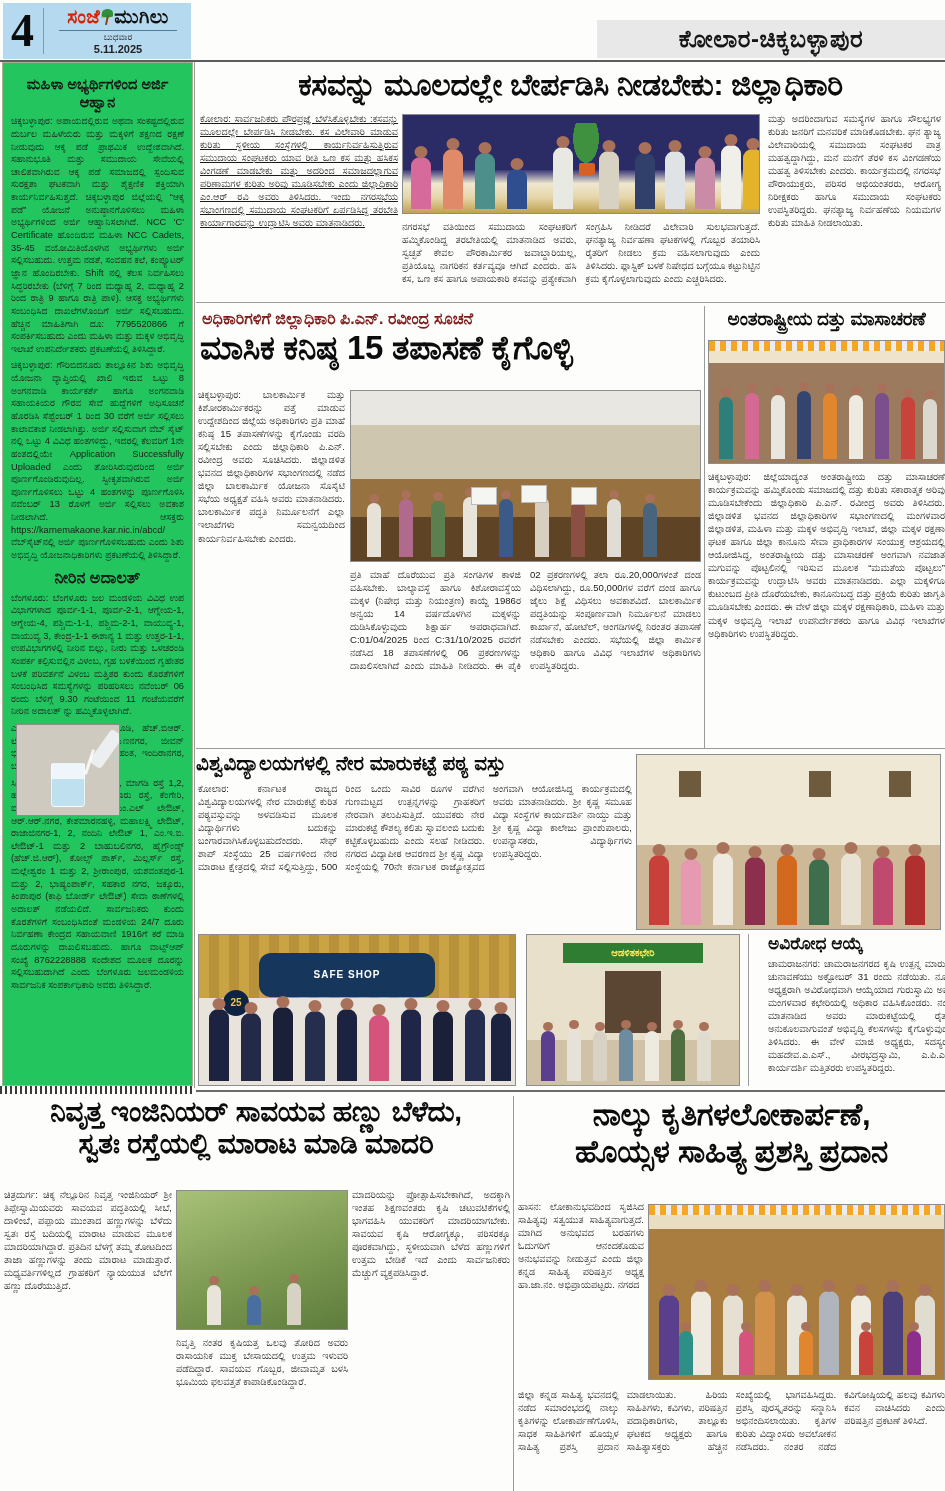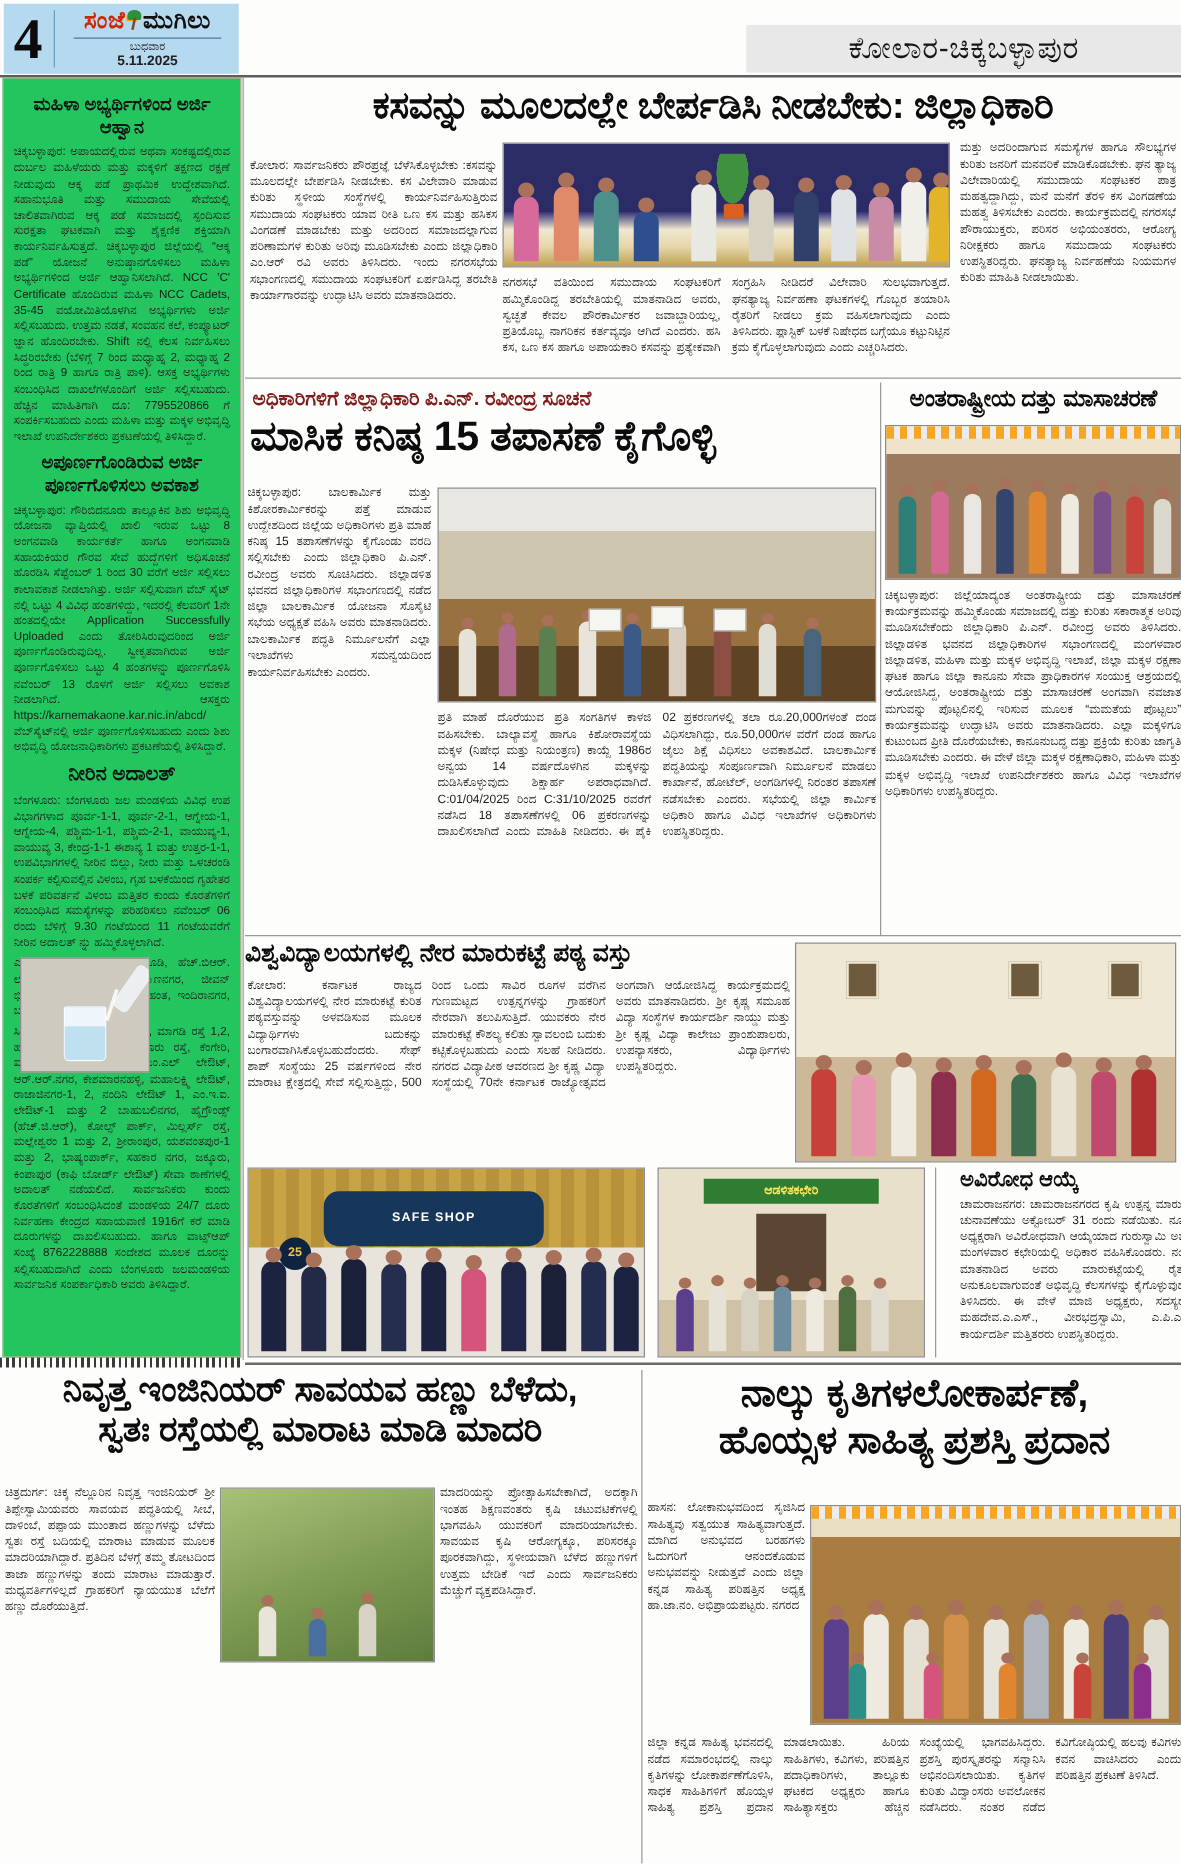--- a/index.html
+++ b/index.html
@@ -15,21 +15,21 @@
   .mast-title{font-size:19px;font-weight:bold;letter-spacing:.5px;line-height:1.1;white-space:nowrap;}
   .t-red{color:#d42300;}
   .t-black{color:#101010;}
   .palm-icon{display:inline-block;width:14px;height:16px;position:relative;vertical-align:-2px;}
   .palm-icon::before{content:"";position:absolute;left:2px;top:0;width:11px;height:8px;border-radius:50% 50% 20% 20%;background:#2f8f3a;box-shadow:-2px 2px 0 -1px #f2a71b;}
   .palm-icon::after{content:"";position:absolute;left:6px;top:6px;width:2px;height:10px;background:#7a4b22;transform:rotate(12deg);}
   .mast-rule{height:1px;background:#4a7ba0;margin:2px 10px 1px;}
   .weekday{font-size:9px;color:#222;}
   .date{font-size:11px;font-weight:bold;color:#222;}
   .hdr-right{position:absolute;right:0;top:20px;width:348px;height:38px;background:#e8e8e8;display:flex;align-items:center;justify-content:center;}
-  .hdr-right span{font-size:24px;font-weight:normal;color:#161616;letter-spacing:.5px;}
+  .hdr-right span{font-size:24px;font-weight:bold;color:#161616;letter-spacing:.5px;}
   .hdr-line{position:absolute;left:0;top:60px;width:945px;height:2px;background:#5d5d5d;}
 
   
   .vline{position:absolute;width:1px;background:#9a9a9a;}
   .hline{position:absolute;height:1px;background:#9a9a9a;}
   .dotted-strip{position:absolute;left:0;top:1086px;width:193px;height:8px;background:repeating-linear-gradient(90deg,#3a3a3a 0 2px,transparent 2px 5px);}
 
   
   .leftcol{position:absolute;left:2px;top:62px;width:191px;height:1024px;background:#22c55e;border:1px solid #a3b38f;padding:6px 8px;overflow:hidden;}
   .leftcol h3{font-size:14.5px;font-weight:bold;text-align:center;line-height:1.25;margin:6px 0 4px;color:#141414;}
@@ -47,21 +47,21 @@
   .photo .p::before{content:"";position:absolute;top:-11px;left:50%;transform:translateX(-50%);width:13px;height:12px;border-radius:50%;background:#a9715a;}
   .photo .p.smp{width:14px;}
   .photo .p.smp::before{width:10px;height:9px;top:-9px;}
 
   
   .headline{font-weight:bold;color:#0c0c0c;text-align:center;line-height:1.12;letter-spacing:-.3px;}
 
   
   .art1{position:absolute;left:196px;top:62px;width:749px;height:240px;}
   .art1 .headline{font-size:30px;padding-top:6px;}
-  .a1-colL{position:absolute;left:4px;top:64px;width:198px;height:186px;overflow:hidden;}
+  .a1-colL{position:absolute;left:4px;top:50px;width:198px;height:186px;overflow:hidden;text-decoration:underline;}
   .photo-stage{left:206px;top:52px;width:358px;height:100px;background:linear-gradient(180deg,#2b2b66 0%,#2b2b66 56%,#37377a 56%,#efe7cf 70%,#e6d6ab 84%,#bfa14e 100%);}
   .plant{position:absolute;left:168px;top:8px;width:30px;height:44px;background:radial-gradient(ellipse at 50% 35%,#3f9140 0 60%,transparent 61%);}
   .pot{position:absolute;left:176px;top:48px;width:16px;height:12px;background:#d9601e;border-radius:2px;}
   .a1-mid2{position:absolute;left:206px;top:158px;width:358px;height:80px;column-count:2;column-gap:9px;overflow:hidden;}
   .a1-colR{position:absolute;left:572px;top:50px;width:173px;height:186px;overflow:hidden;}
   .body-txt{font-size:9.6px;line-height:1.36;text-align:justify;color:#1b1b1b;}
 
   
   .art2{position:absolute;left:196px;top:306px;width:507px;height:442px;}
   .kicker{font-size:16px;font-weight:bold;color:#7f1d1d;padding:4px 0 2px 6px;}
@@ -130,21 +130,20 @@
     </div>
   </div>
   <div class="hdr-right">
     <span>ಕೋಲಾರ-ಚಿಕ್ಕಬಳ್ಳಾಪುರ</span>
   </div>
   <div class="hdr-line"></div>
 
   <aside class="leftcol">
     <h3>ಮಹಿಳಾ ಅಭ್ಯರ್ಥಿಗಳಿಂದ ಅರ್ಜಿ ಆಹ್ವಾನ</h3>
     <p class="sm">ಚಿಕ್ಕಬಳ್ಳಾಪುರ: ಅಪಾಯದಲ್ಲಿರುವ ಅಥವಾ ಸಂಕಷ್ಟದಲ್ಲಿರುವ ದುರ್ಬಲ ಮಹಿಳೆಯರು ಮತ್ತು ಮಕ್ಕಳಿಗೆ ತಕ್ಷಣದ ರಕ್ಷಣೆ ನೀಡುವುದು ಆಕ್ಕ ಪಡೆ ಪ್ರಾಥಮಿಕ ಉದ್ದೇಶವಾಗಿದೆ. ಸಹಾನುಭೂತಿ ಮತ್ತು ಸಮುದಾಯ ಸೇವೆಯಲ್ಲಿ ಚಾಲಿತವಾಗಿರುವ ಆಕ್ಕ ಪಡೆ ಸಮಾಜದಲ್ಲಿ ಸ್ಪಂದಿಸುವ ಸುರಕ್ಷತಾ ಘಟಕವಾಗಿ ಮತ್ತು ಶೈಕ್ಷಣಿಕ ಶಕ್ತಿಯಾಗಿ ಕಾರ್ಯನಿರ್ವಹಿಸುತ್ತದೆ. ಚಿಕ್ಕಬಳ್ಳಾಪುರ ಜಿಲ್ಲೆಯಲ್ಲಿ “ಆಕ್ಕ ಪಡೆ” ಯೋಜನೆ ಅನುಷ್ಠಾನಗೊಳಿಸಲು ಮಹಿಳಾ ಅಭ್ಯರ್ಥಿಗಳಿಂದ ಅರ್ಜಿ ಆಹ್ವಾನಿಸಲಾಗಿದೆ. NCC 'C' Certificate ಹೊಂದಿರುವ ಮಹಿಳಾ NCC Cadets, 35-45 ವಯೋಮಿತಿಯೊಳಗಿನ ಅಭ್ಯರ್ಥಿಗಳು ಅರ್ಜಿ ಸಲ್ಲಿಸಬಹುದು. ಉತ್ತಮ ನಡತೆ, ಸಂವಹನ ಕಲೆ, ಕಂಪ್ಯೂಟರ್ ಜ್ಞಾನ ಹೊಂದಿರಬೇಕು. Shift ನಲ್ಲಿ ಕೆಲಸ ನಿರ್ವಹಿಸಲು ಸಿದ್ಧರಿರಬೇಕು (ಬೆಳಿಗ್ಗೆ 7 ರಿಂದ ಮಧ್ಯಾಹ್ನ 2, ಮಧ್ಯಾಹ್ನ 2 ರಿಂದ ರಾತ್ರಿ 9 ಹಾಗೂ ರಾತ್ರಿ ಪಾಳಿ). ಆಸಕ್ತ ಅಭ್ಯರ್ಥಿಗಳು ಸಂಬಂಧಿಸಿದ ದಾಖಲೆಗಳೊಂದಿಗೆ ಅರ್ಜಿ ಸಲ್ಲಿಸಬಹುದು. ಹೆಚ್ಚಿನ ಮಾಹಿತಿಗಾಗಿ ದೂ: 7795520866 ಗೆ ಸಂಪರ್ಕಿಸಬಹುದು ಎಂದು ಮಹಿಳಾ ಮತ್ತು ಮಕ್ಕಳ ಅಭಿವೃದ್ಧಿ ಇಲಾಖೆ ಉಪನಿರ್ದೇಶಕರು ಪ್ರಕಟಣೆಯಲ್ಲಿ ತಿಳಿಸಿದ್ದಾರೆ.</p>
-    <h3>ಅಪೂರ್ಣಗೊಂಡಿರುವ ಅರ್ಜಿ ಪೂರ್ಣಗೊಳಿಸಲು ಅವಕಾಶ</h3>
     <p class="sm">ಚಿಕ್ಕಬಳ್ಳಾಪುರ: ಗೌರಿಬಿದನೂರು ತಾಲ್ಲೂಕಿನ ಶಿಶು ಅಭಿವೃದ್ಧಿ ಯೋಜನಾ ವ್ಯಾಪ್ತಿಯಲ್ಲಿ ಖಾಲಿ ಇರುವ ಒಟ್ಟು 8 ಅಂಗನವಾಡಿ ಕಾರ್ಯಕರ್ತೆ ಹಾಗೂ ಅಂಗನವಾಡಿ ಸಹಾಯಕಿಯರ ಗೌರವ ಸೇವೆ ಹುದ್ದೆಗಳಿಗೆ ಅಧಿಸೂಚನೆ ಹೊರಡಿಸಿ ಸೆಪ್ಟೆಂಬರ್ 1 ರಿಂದ 30 ವರೆಗೆ ಅರ್ಜಿ ಸಲ್ಲಿಸಲು ಕಾಲಾವಕಾಶ ನೀಡಲಾಗಿತ್ತು. ಅರ್ಜಿ ಸಲ್ಲಿಸುವಾಗ ವೆಬ್ ಸೈಟ್ ನಲ್ಲಿ ಒಟ್ಟು 4 ವಿವಿಧ ಹಂತಗಳಿದ್ದು, ಇದರಲ್ಲಿ ಕೆಲವರಿಗೆ 1ನೇ ಹಂತದಲ್ಲಿಯೇ Application Successfully Uploaded ಎಂದು ತೋರಿಸಿರುವುದರಿಂದ ಅರ್ಜಿ ಪೂರ್ಣಗೊಂಡಿರುವುದಿಲ್ಲ. ಸ್ವೀಕೃತವಾಗಿರುವ ಅರ್ಜಿ ಪೂರ್ಣಗೊಳಿಸಲು ಒಟ್ಟು 4 ಹಂತಗಳನ್ನು ಪೂರ್ಣಗೊಳಿಸಿ ನವೆಂಬರ್ 13 ರೊಳಗೆ ಅರ್ಜಿ ಸಲ್ಲಿಸಲು ಅವಕಾಶ ನೀಡಲಾಗಿದೆ. ಆಸಕ್ತರು https://karnemakaone.kar.nic.in/abcd/ ವೆಬ್‌ಸೈಟ್‌ನಲ್ಲಿ ಅರ್ಜಿ ಪೂರ್ಣಗೊಳಿಸಬಹುದು ಎಂದು ಶಿಶು ಅಭಿವೃದ್ಧಿ ಯೋಜನಾಧಿಕಾರಿಗಳು ಪ್ರಕಟಣೆಯಲ್ಲಿ ತಿಳಿಸಿದ್ದಾರೆ.</p>
     <h3 class="water-h">ನೀರಿನ ಅದಾಲತ್</h3>
     <p class="sm">ಬೆಂಗಳೂರು: ಬೆಂಗಳೂರು ಜಲ ಮಂಡಳಿಯ ವಿವಿಧ ಉಪ ವಿಭಾಗಗಳಾದ ಪೂರ್ವ-1-1, ಪೂರ್ವ-2-1, ಆಗ್ನೇಯ-1, ಆಗ್ನೇಯ-4, ಪಶ್ಚಿಮ-1-1, ಪಶ್ಚಿಮ-2-1, ವಾಯುವ್ಯ-1, ವಾಯುವ್ಯ 3, ಕೇಂದ್ರ-1-1 ಈಶಾನ್ಯ 1 ಮತ್ತು ಉತ್ತರ-1-1, ಉಪವಿಭಾಗಗಳಲ್ಲಿ ನೀರಿನ ಬಿಲ್ಲು, ನೀರು ಮತ್ತು ಒಳಚರಂಡಿ ಸಂಪರ್ಕ ಕಲ್ಪಿಸುವಲ್ಲಿನ ವಿಳಂಬ, ಗೃಹ ಬಳಕೆಯಿಂದ ಗೃಹೇತರ ಬಳಕೆ ಪರಿವರ್ತನೆ ವಿಳಂಬ ಮತ್ತಿತರ ಕುಂದು ಕೊರತೆಗಳಿಗೆ ಸಂಬಂಧಿಸಿದ ಸಮಸ್ಯೆಗಳನ್ನು ಪರಿಹರಿಸಲು ನವೆಂಬರ್ 06 ರಂದು ಬೆಳಿಗ್ಗೆ 9.30 ಗಂಟೆಯಿಂದ 11 ಗಂಟೆಯವರೆಗೆ ನೀರಿನ ಅದಾಲತ್ ನ್ನು ಹಮ್ಮಿಕೊಳ್ಳಲಾಗಿದೆ.</p>
     <div class="water-wrap">
       <div class="photo photo-water" aria-label="ನೀರಿನ ಲೋಟದ ಚಿತ್ರ">
         <span class="bottle"></span>
         <span class="stream"></span>
         <span class="glass"></span>
       </div>
       <p class="sm">ಎ.ಇ.ಸಿ.ಎಸ್ 1 ಮತ್ತು 2, ಹೂಡಿ, ಹೆಚ್.ಬಿಆರ್. ಲೇಔಟ್, ಕಾಚರಕನಹಳ್ಳಿ, ಕಲ್ಯಾಣನಗರ, ಜೀವನ್ ಭೀಮನಗರ, ಹೆಚ್.ಎ.ಎಲ್ 2ನೇ ಹಂತ, ಇಂದಿರಾನಗರ, ಬೈಯ್ಯಪ್ಪನಹಳ್ಳಿ,</p>
@@ -274,20 +273,21 @@
     <h1 class="headline">
       <span>ನಿವೃತ್ತ ಇಂಜಿನಿಯರ್ ಸಾವಯವ ಹಣ್ಣು ಬೆಳೆದು,</span><br>
       <span>ಸ್ವತಃ ರಸ್ತೆಯಲ್ಲಿ ಮಾರಾಟ ಮಾಡಿ ಮಾದರಿ</span>
     </h1>
     <div class="bl-colA body-txt">ಚಿತ್ರದುರ್ಗ: ಚಿಕ್ಕ ನೆಲ್ಲೂರಿನ ನಿವೃತ್ತ ಇಂಜಿನಿಯರ್ ಶ್ರೀ ತಿಪ್ಪೇಸ್ವಾಮಿಯವರು ಸಾವಯವ ಪದ್ಧತಿಯಲ್ಲಿ ಸೀಬೆ, ದಾಳಿಂಬೆ, ಪಪ್ಪಾಯ ಮುಂತಾದ ಹಣ್ಣುಗಳನ್ನು ಬೆಳೆದು ಸ್ವತಃ ರಸ್ತೆ ಬದಿಯಲ್ಲಿ ಮಾರಾಟ ಮಾಡುವ ಮೂಲಕ ಮಾದರಿಯಾಗಿದ್ದಾರೆ. ಪ್ರತಿದಿನ ಬೆಳಗ್ಗೆ ತಮ್ಮ ತೋಟದಿಂದ ತಾಜಾ ಹಣ್ಣುಗಳನ್ನು ತಂದು ಮಾರಾಟ ಮಾಡುತ್ತಾರೆ. ಮಧ್ಯವರ್ತಿಗಳಿಲ್ಲದೆ ಗ್ರಾಹಕರಿಗೆ ನ್ಯಾಯಯುತ ಬೆಲೆಗೆ ಹಣ್ಣು ದೊರೆಯುತ್ತಿದೆ.</div>
     <div class="photo photo-orchard" aria-label="ಸಾವಯವ ತೋಟದ ಚಿತ್ರ">
       <i class="p smp" style="left:30px;height:40px;background:#e8e4da"></i>
       <i class="p smp" style="left:70px;height:30px;background:#4a6ea0"></i>
       <i class="p smp" style="left:110px;height:42px;background:#d8d2c4"></i>
     </div>
+    <div class="bl-colB-text body-txt">ನಿವೃತ್ತಿ ನಂತರ ಕೃಷಿಯತ್ತ ಒಲವು ತೋರಿದ ಅವರು ರಾಸಾಯನಿಕ ಮುಕ್ತ ಬೇಸಾಯದಲ್ಲಿ ಉತ್ತಮ ಇಳುವರಿ ಪಡೆದಿದ್ದಾರೆ. ಸಾವಯವ ಗೊಬ್ಬರ, ಜೀವಾಮೃತ ಬಳಸಿ ಭೂಮಿಯ ಫಲವತ್ತತೆ ಕಾಪಾಡಿಕೊಂಡಿದ್ದಾರೆ.</div>
     <div class="bl-colC body-txt">ಮಾದರಿಯನ್ನು ಪ್ರೋತ್ಸಾಹಿಸಬೇಕಾಗಿದೆ, ಅದಕ್ಕಾಗಿ ಇಂತಹ ಶಿಕ್ಷಣವಂತರು ಕೃಷಿ ಚಟುವಟಿಕೆಗಳಲ್ಲಿ ಭಾಗವಹಿಸಿ ಯುವಕರಿಗೆ ಮಾದರಿಯಾಗಬೇಕು. ಸಾವಯವ ಕೃಷಿ ಆರೋಗ್ಯಕ್ಕೂ, ಪರಿಸರಕ್ಕೂ ಪೂರಕವಾಗಿದ್ದು, ಸ್ಥಳೀಯವಾಗಿ ಬೆಳೆದ ಹಣ್ಣುಗಳಿಗೆ ಉತ್ತಮ ಬೇಡಿಕೆ ಇದೆ ಎಂದು ಸಾರ್ವಜನಿಕರು ಮೆಚ್ಚುಗೆ ವ್ಯಕ್ತಪಡಿಸಿದ್ದಾರೆ.</div>
   </section>
 
   <section class="artBR">
     <h1 class="headline">
       <span>ನಾಲ್ಕು ಕೃತಿಗಳಲೋಕಾರ್ಪಣೆ,</span><br>
       <span>ಹೊಯ್ಸಳ ಸಾಹಿತ್ಯ ಪ್ರಶಸ್ತಿ ಪ್ರದಾನ</span>
     </h1>
     <div class="br-col1 body-txt">ಹಾಸನ: ಲೋಕಾನುಭವದಿಂದ ಸೃಜಿಸಿದ ಸಾಹಿತ್ಯವು ಸತ್ವಯುತ ಸಾಹಿತ್ಯವಾಗುತ್ತದೆ. ಮಾಗಿದ ಅನುಭವದ ಬರಹಗಳು ಓದುಗರಿಗೆ ಆನಂದಕೊಡುವ ಅನುಭವವನ್ನು ನೀಡುತ್ತವೆ ಎಂದು ಜಿಲ್ಲಾ ಕನ್ನಡ ಸಾಹಿತ್ಯ ಪರಿಷತ್ತಿನ ಅಧ್ಯಕ್ಷ ಹಾ.ಜಾ.ನಂ. ಅಭಿಪ್ರಾಯಪಟ್ಟರು. ನಗರದ</div>
     <div class="photo photo-group" aria-label="ಪ್ರಶಸ್ತಿ ಪ್ರದಾನ ಸಮಾರಂಭದ ಗುಂಪು ಚಿತ್ರ">

